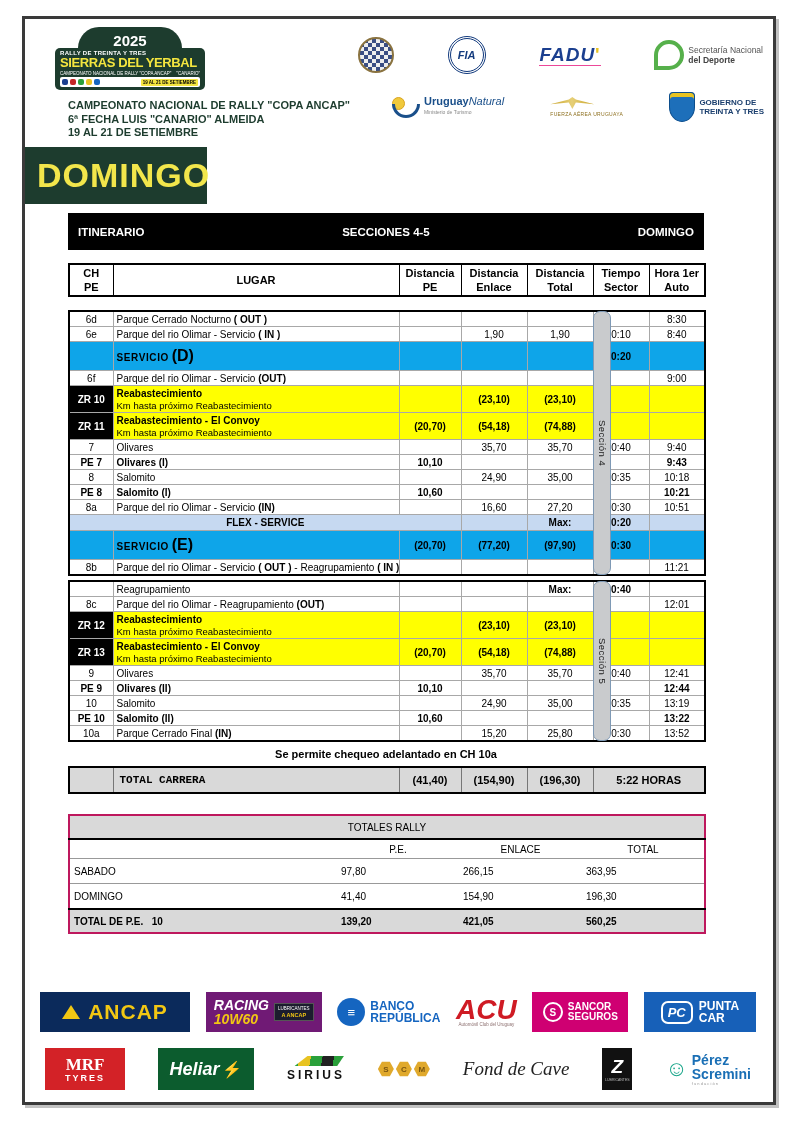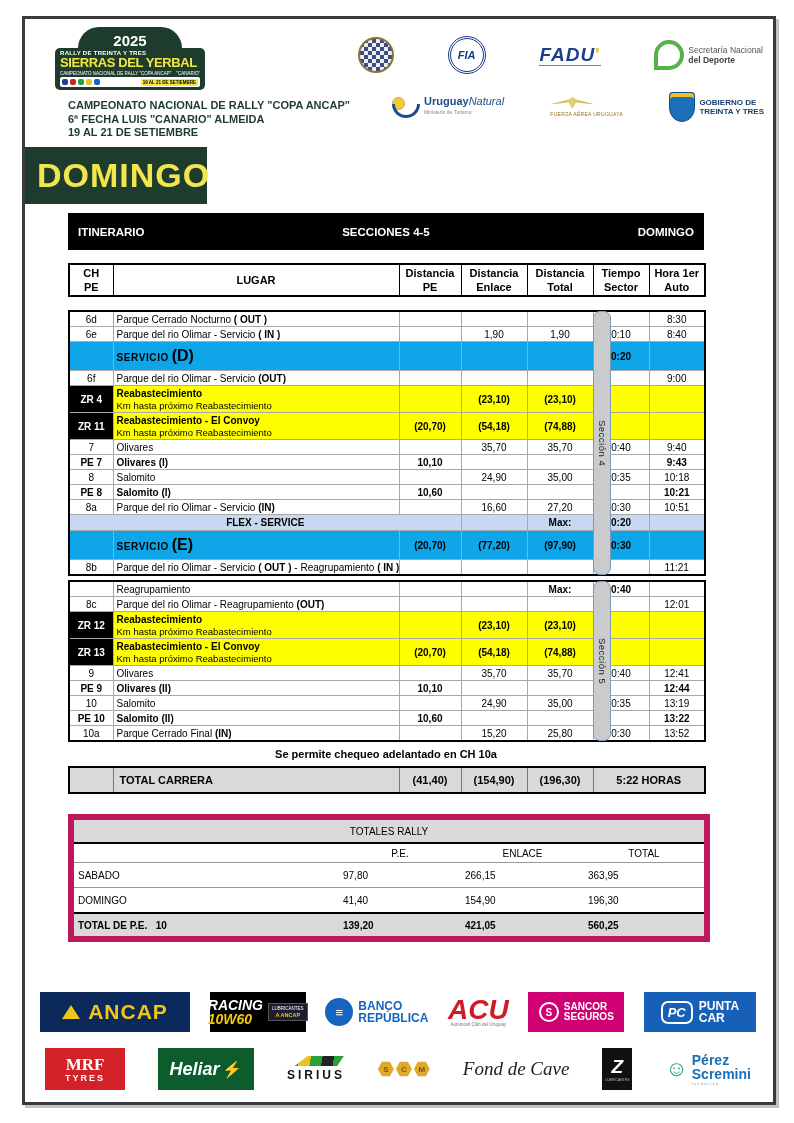--- a/index.html
+++ b/index.html
@@ -88,42 +88,42 @@
   .zr1{font-weight:bold;font-size:10px;line-height:12px;}
   .zr2{font-size:9.5px;line-height:11px;}
   tr.r-svc td{background:#0ea5e9;}
   .svc-label{font-weight:bold;font-size:10px;letter-spacing:.6px;}
   .svc-letter{font-weight:bold;font-size:16px;}
   tr.r-flex td{background:#c6d9f1;height:15px;}
   td.center{text-align:center;}
   .note{font-weight:bold;font-size:11px;text-align:center;margin:6px 0;}
   #total-table{margin-top:2px;}
   #total-table td{background:#d9d9d9;font-weight:bold;font-size:11px;height:24px;border:1px solid #777;}
-  #total-table .lbl{padding-left:6px;}
+  #total-table .lbl{padding-left:6px;font-family:Liberation Mono, monospace;}
   #total-table .t-num{text-align:center;}
   
-  #totales-table{border-collapse:collapse;width:636px;table-layout:fixed;border:6px solid #be185d;margin-top:20px;}
+  #totales-table{border-collapse:collapse;width:636px;table-layout:fixed;border:2px solid #be185d;margin-top:20px;}
   #totales-table td{font-size:10px;padding:2px 4px;}
   col.tc0{width:268px}col.tc1{width:122px}col.tc2{width:123px}col.tc3{width:123px}
   tr.tt-title td{background:#d9d9d9;text-align:center;border-bottom:2px solid #000;height:18px;}
   tr.tt-head td{text-align:center;border-bottom:1px solid #999;height:14px;}
   tr.tt-data td{border-bottom:1px solid #999;height:20px;}
   tr.tt-data td.v, tr.tt-total td.v{text-align:left;}
   tr.tt-total td{background:#d9d9d9;font-weight:bold;border-top:2px solid #000;height:18px;}
   
   .spons-row1{position:absolute;left:40px;top:992px;width:716px;display:flex;
               justify-content:space-between;align-items:center;}
   .spons-row2{position:absolute;left:45px;top:1048px;width:706px;display:flex;
               justify-content:space-between;align-items:center;}
   .sp{display:flex;align-items:center;}
   .sp-ancap{background:#0b2a5b;width:150px;height:40px;justify-content:center;gap:8px;}
   .ancap-tri{width:0;height:0;border-left:9px solid transparent;border-right:9px solid transparent;
              border-bottom:14px solid #f2c713;}
   .sp-ancap b{color:#f2c713;font-size:21px;letter-spacing:1px;}
-  .sp-racing{background:#000000;width:96px;height:40px;justify-content:center;gap:5px;}
+  .sp-racing{background:#701a75;width:116px;height:40px;justify-content:center;gap:5px;}
   .racing-l{font-style:italic;font-weight:bold;font-size:14px;line-height:14px;color:#fff;}
   .racing-l .y{color:#f2c713;}
   .racing-tag{background:#1c1c2e;border:1px solid #555;font-size:4.5px;color:#fff;
               padding:2px 3px;line-height:6px;text-align:center;}
   .racing-tag .y{color:#f2c713;font-weight:bold;font-size:5.5px;}
   .brou-icon{width:28px;height:28px;border-radius:50%;background:#1565c0;color:#fff;display:flex;
              align-items:center;justify-content:center;font-size:13px;font-weight:bold;}
   .brou-text{color:#1565c0;font-weight:bold;font-size:12px;line-height:12.5px;margin-left:5px;}
   .acu-text{color:#cf1b24;font-weight:bold;font-style:italic;font-size:28px;line-height:24px;}
   .acu-tag{font-size:4.5px;color:#8a6d6d;text-align:center;}
@@ -310,21 +310,21 @@
             <tr class="r-normal">
               <td class="t-ch">6f</td>
               <td class="">Parque del rio Olimar - Servicio <b>(OUT)</b></td>
               <td class="t-num"></td>
               <td class="t-num"></td>
               <td class="t-num"></td>
               <td class="t-num"></td>
               <td class="t-num">9:00</td>
             </tr>
             <tr class="r-zr">
-              <td class="zr-ch">ZR 4</td>
+              <td class="zr-ch">ZR 10</td>
               <td>
                 <div class="zr1">Reabastecimiento</div>
                 <div class="zr2">Km hasta próximo Reabastecimiento</div>
               </td>
               <td class="t-num b"></td>
               <td class="t-num b">(23,10)</td>
               <td class="t-num b">(23,10)</td>
               <td></td>
               <td></td>
             </tr>

